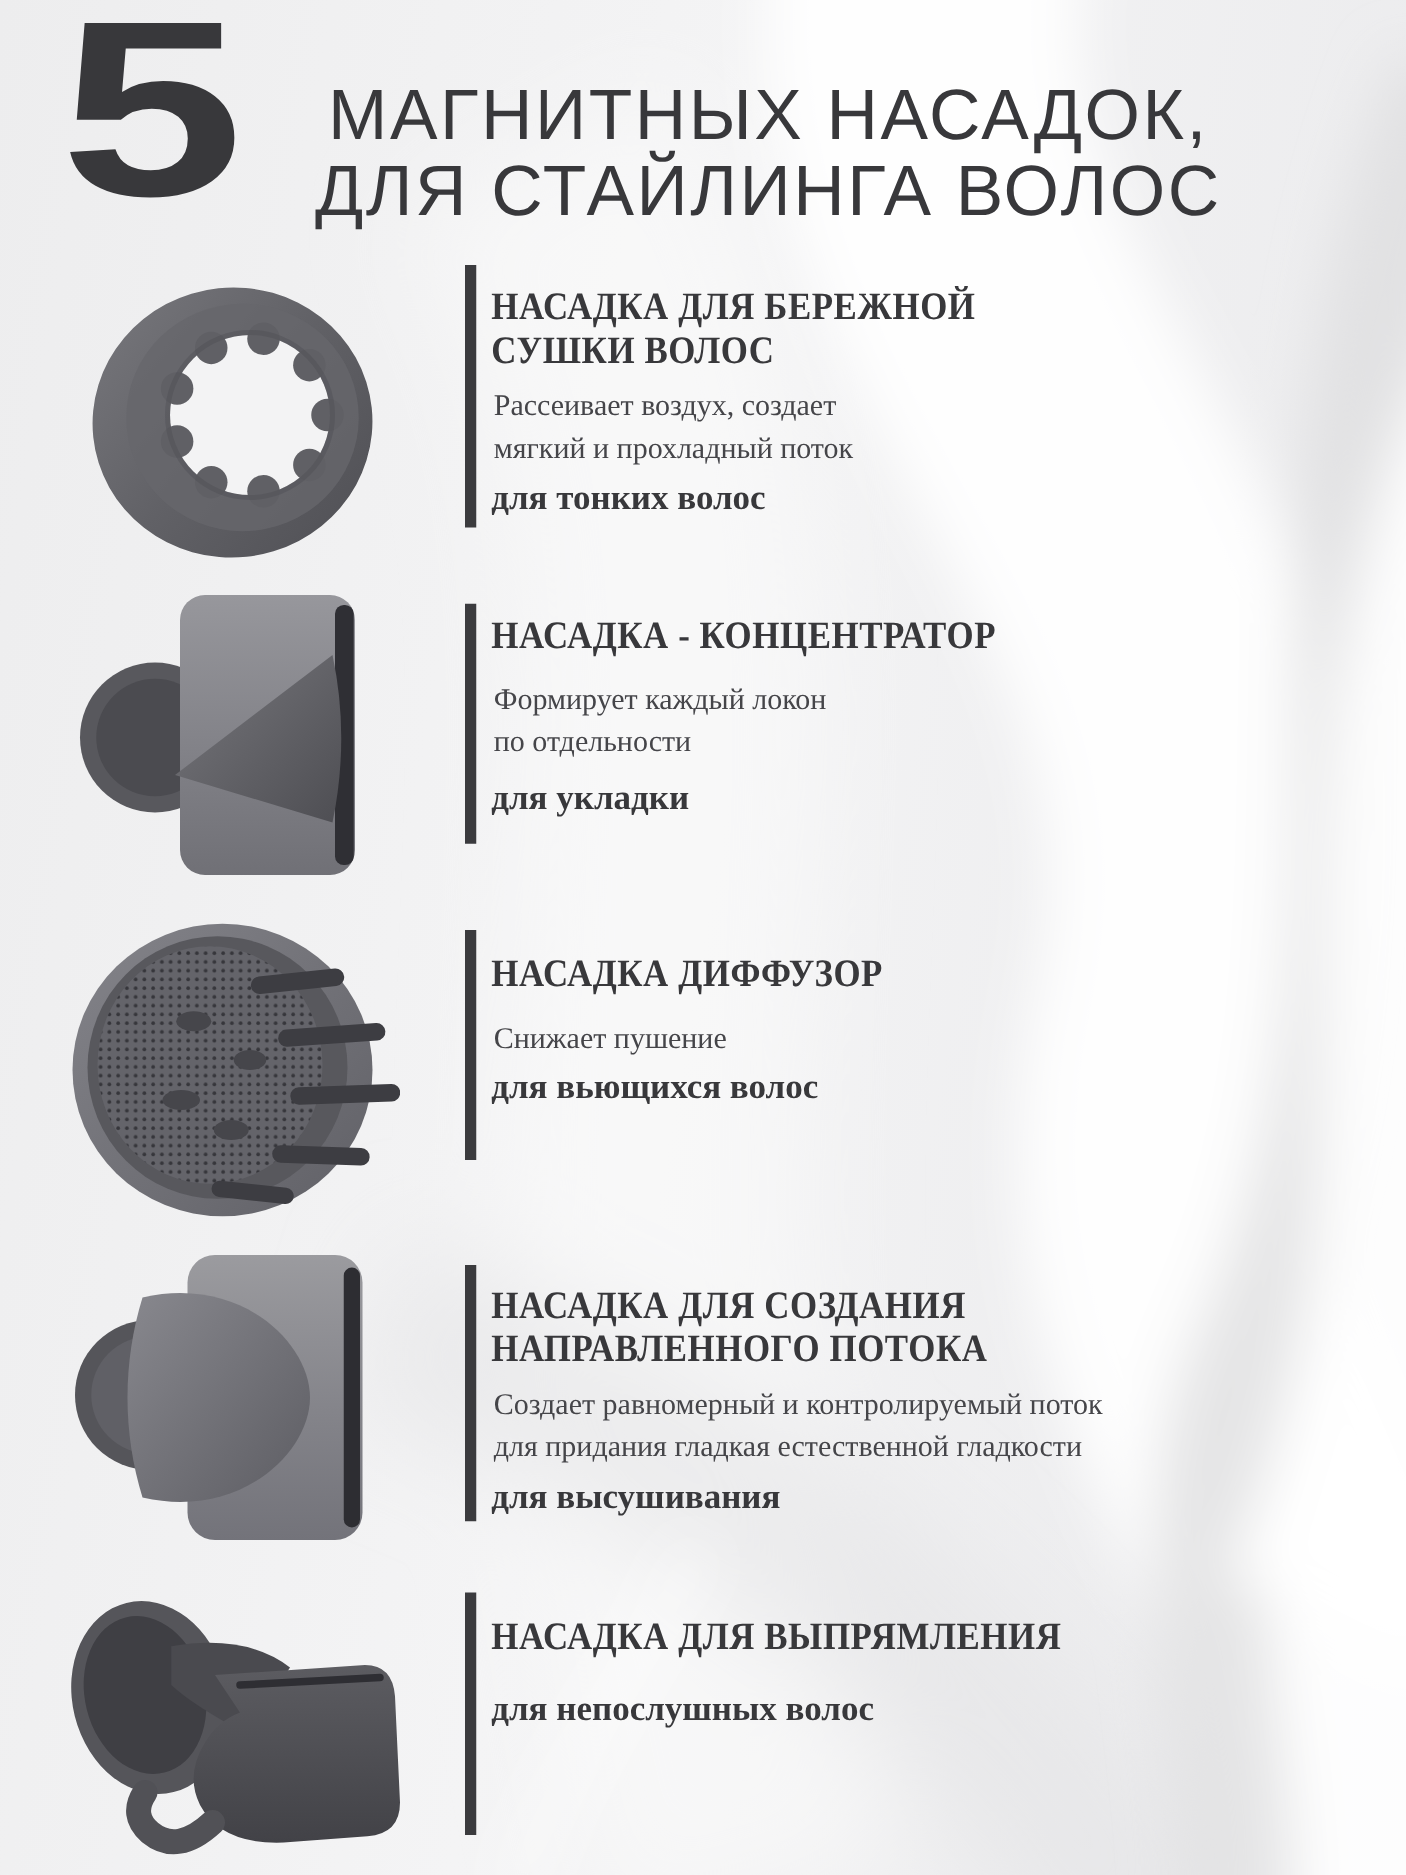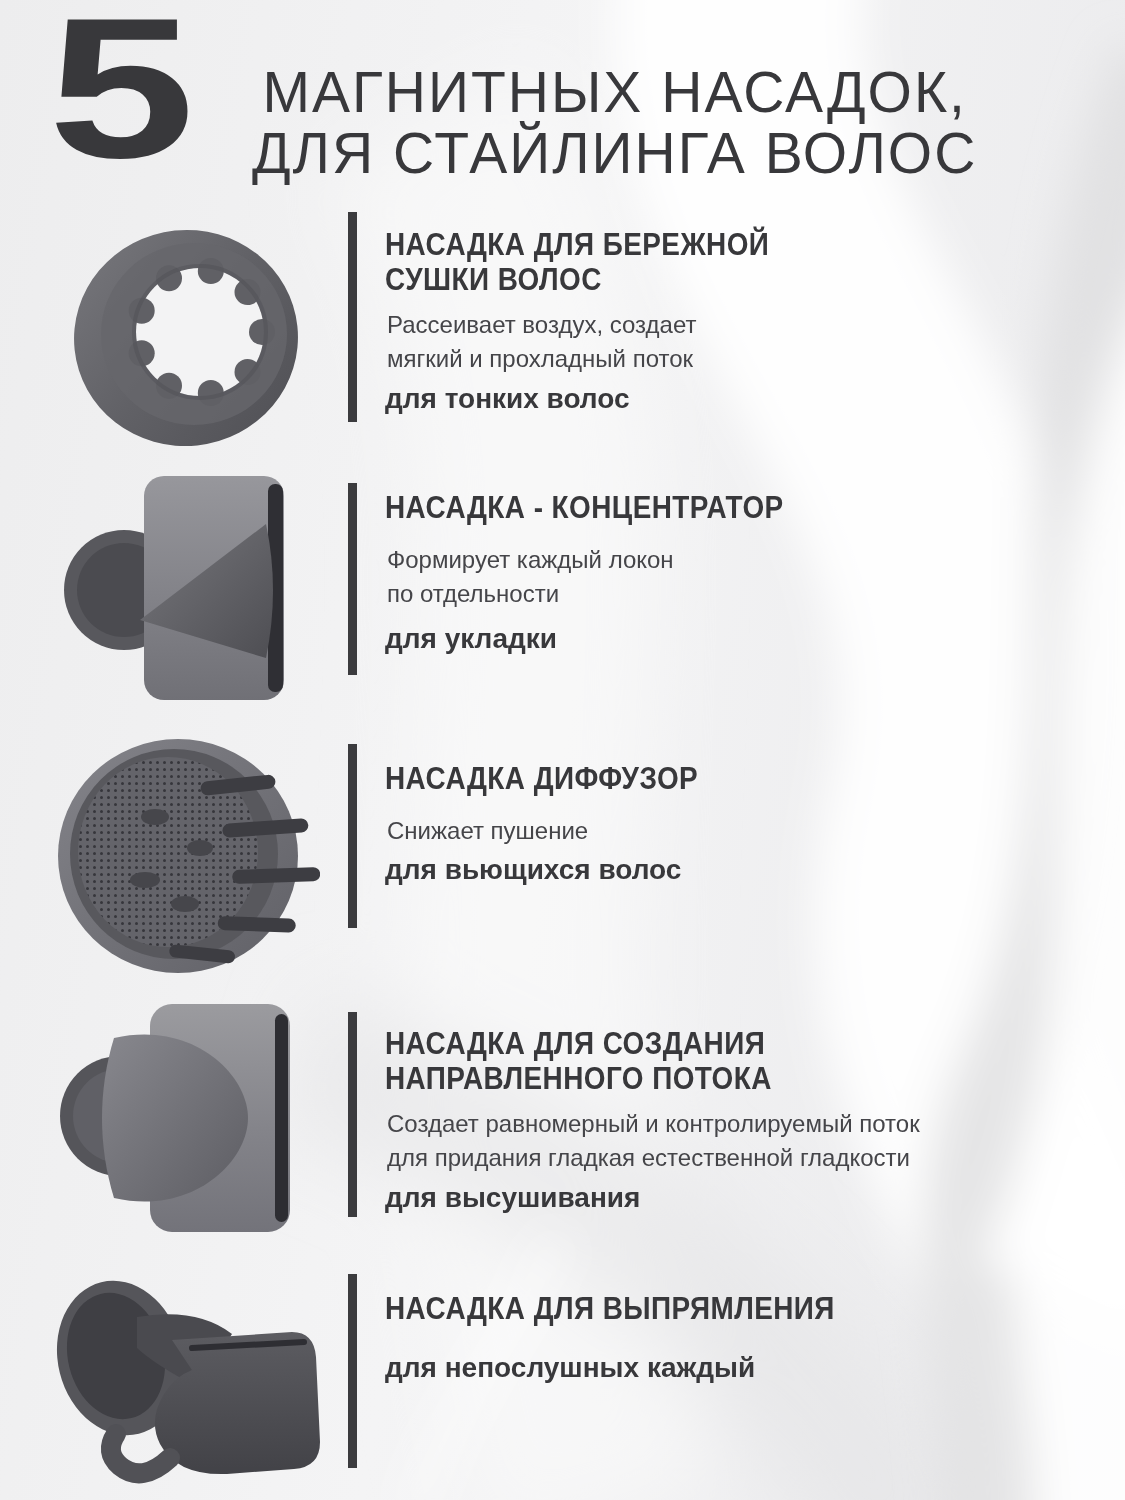--- a/index.html
+++ b/index.html
@@ -23,22 +23,22 @@
   }
   .title{
     position:absolute;left:252px;top:24px;
     font-weight:normal;font-size:57px;line-height:1.07;letter-spacing:2px;
     color:#38383b;white-space:nowrap;text-align:center;
   }
   .title span{display:block;}
 
   
   .sec{
-    position:absolute;left:348px;box-sizing:border-box;
-    border-left:9px solid #3b3b3e;padding-left:28px;
+    position:absolute;left:372px;box-sizing:border-box;
+    border-left:9px solid #3b3b3e;padding-left:12px;font-family:Liberation Serif, serif;
   }
   .sec h2{
     margin:0;font-size:31px;line-height:35px;letter-spacing:.5px;
     font-weight:bold;color:#38383b;white-space:nowrap;
     transform:scaleX(.9);transform-origin:0 0;
   }
   .sec h2 span{display:block;}
   .sec .desc{
     margin:2px;font-size:24px;line-height:34px;color:#454549;white-space:nowrap;
   }
@@ -236,16 +236,16 @@
         <span>Создает равномерный и контролируемый поток</span>
         <span>для придания гладкая естественной гладкости</span>
       </p>
     <p class="fit">для высушивания</p>
   </section>
 
   <section class="sec m5 fg" style="top:1274px;height:194px">
     <h2>
         <span>НАСАДКА ДЛЯ ВЫПРЯМЛЕНИЯ</span>
       </h2>
-    <p class="fit">для непослушных каждый</p>
+    <p class="fit">для непослушных волос</p>
   </section>
 
 </div>
 
 </body></html>

